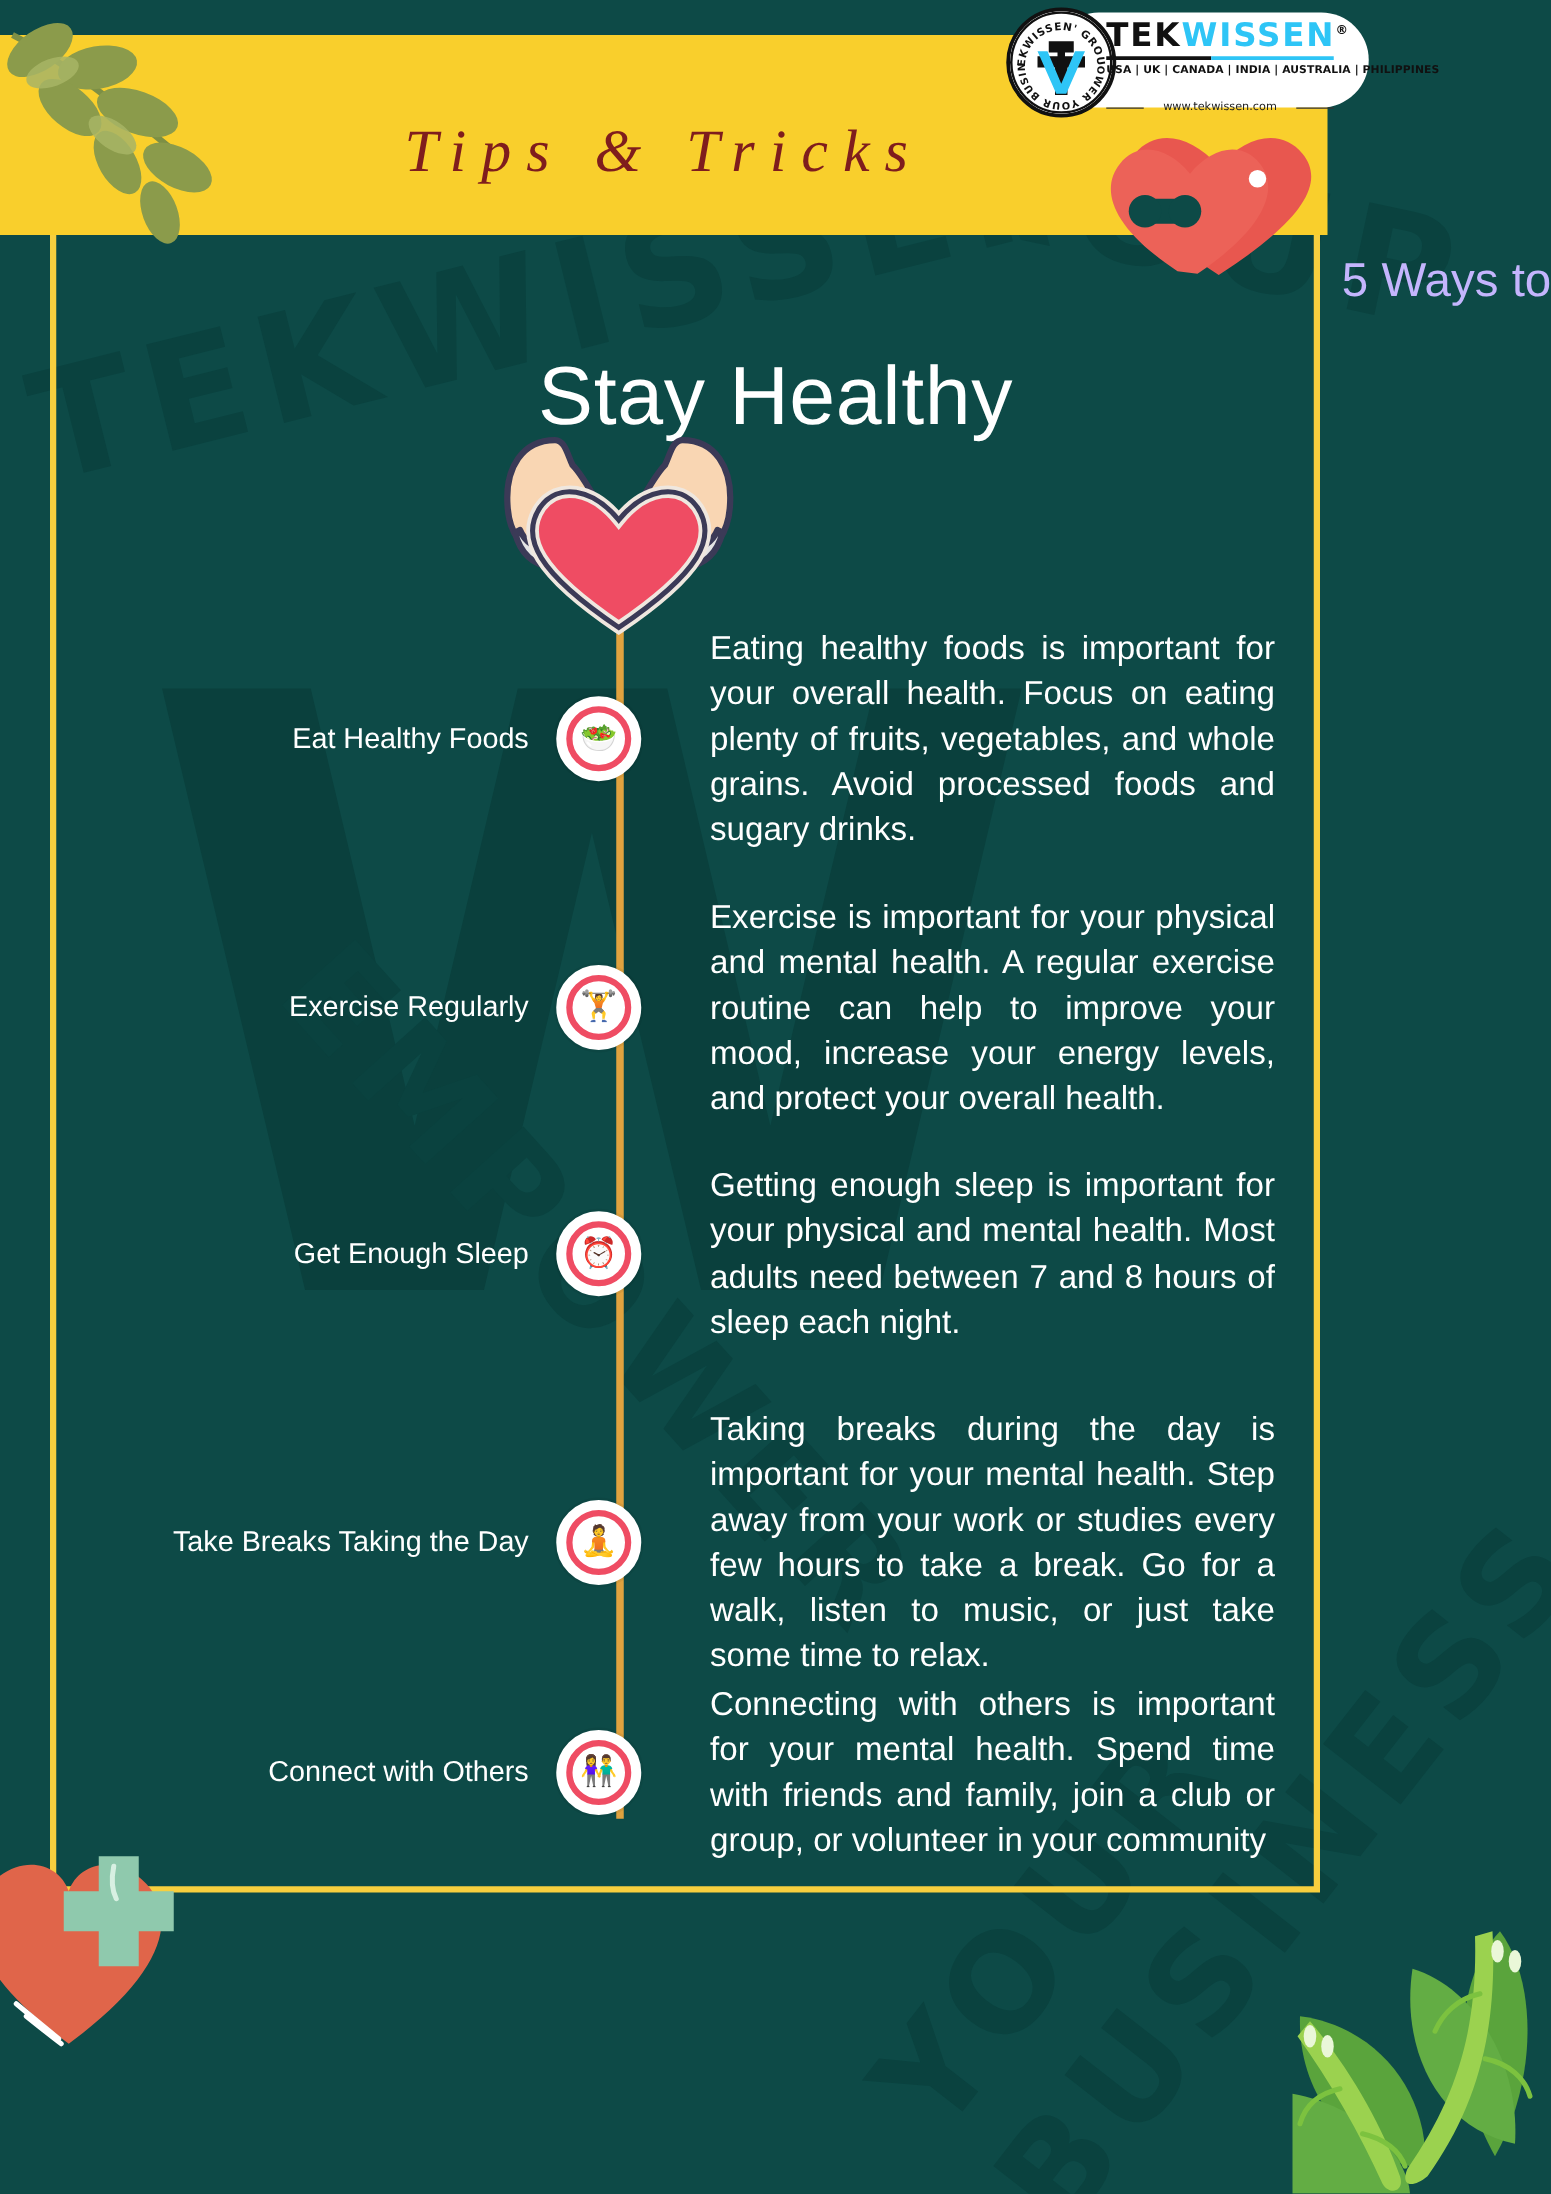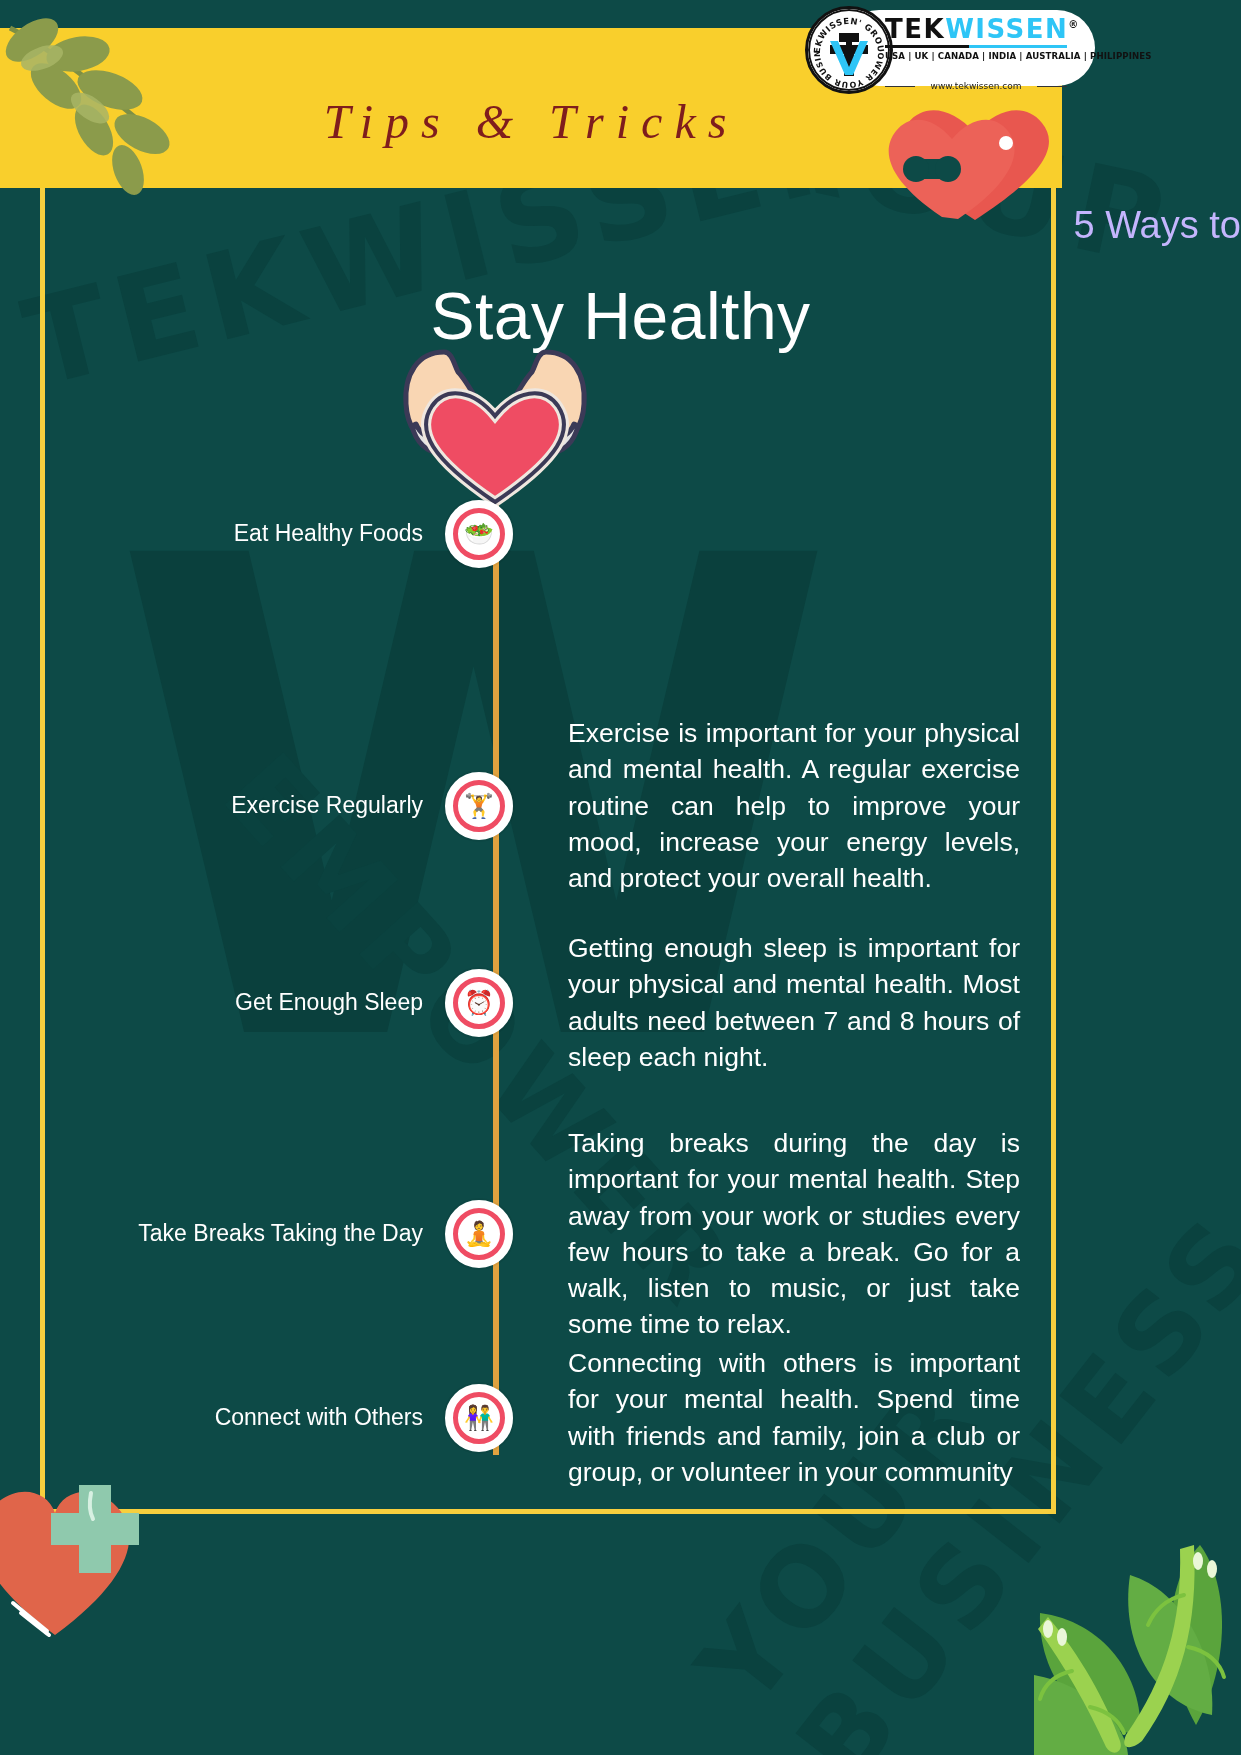--- a/index.html
+++ b/index.html
@@ -306,20 +306,21 @@
 </div>
 
 <div class="timeline-line"></div>
 
 <div class="tl-row" id="row-0">
   <div class="tl-label">Eat Healthy Foods</div>
   <div class="tl-node">
     <span class="ring"></span>
     <span class="inner">🥗</span>
   </div>
+  <div class="tl-body">Eating healthy foods is important for your overall health. Focus on eating plenty of fruits, vegetables, and whole grains. Avoid processed foods and sugary drinks.</div>
 </div>
 
 <div class="tl-row" id="row-1">
   <div class="tl-label">Exercise Regularly</div>
   <div class="tl-node">
     <span class="ring"></span>
     <span class="inner">🏋</span>
   </div>
   <div class="tl-body">Exercise is important for your physical and mental health. A regular exercise routine can help to improve your mood, increase your energy levels, and protect your overall health.</div>
 </div>

